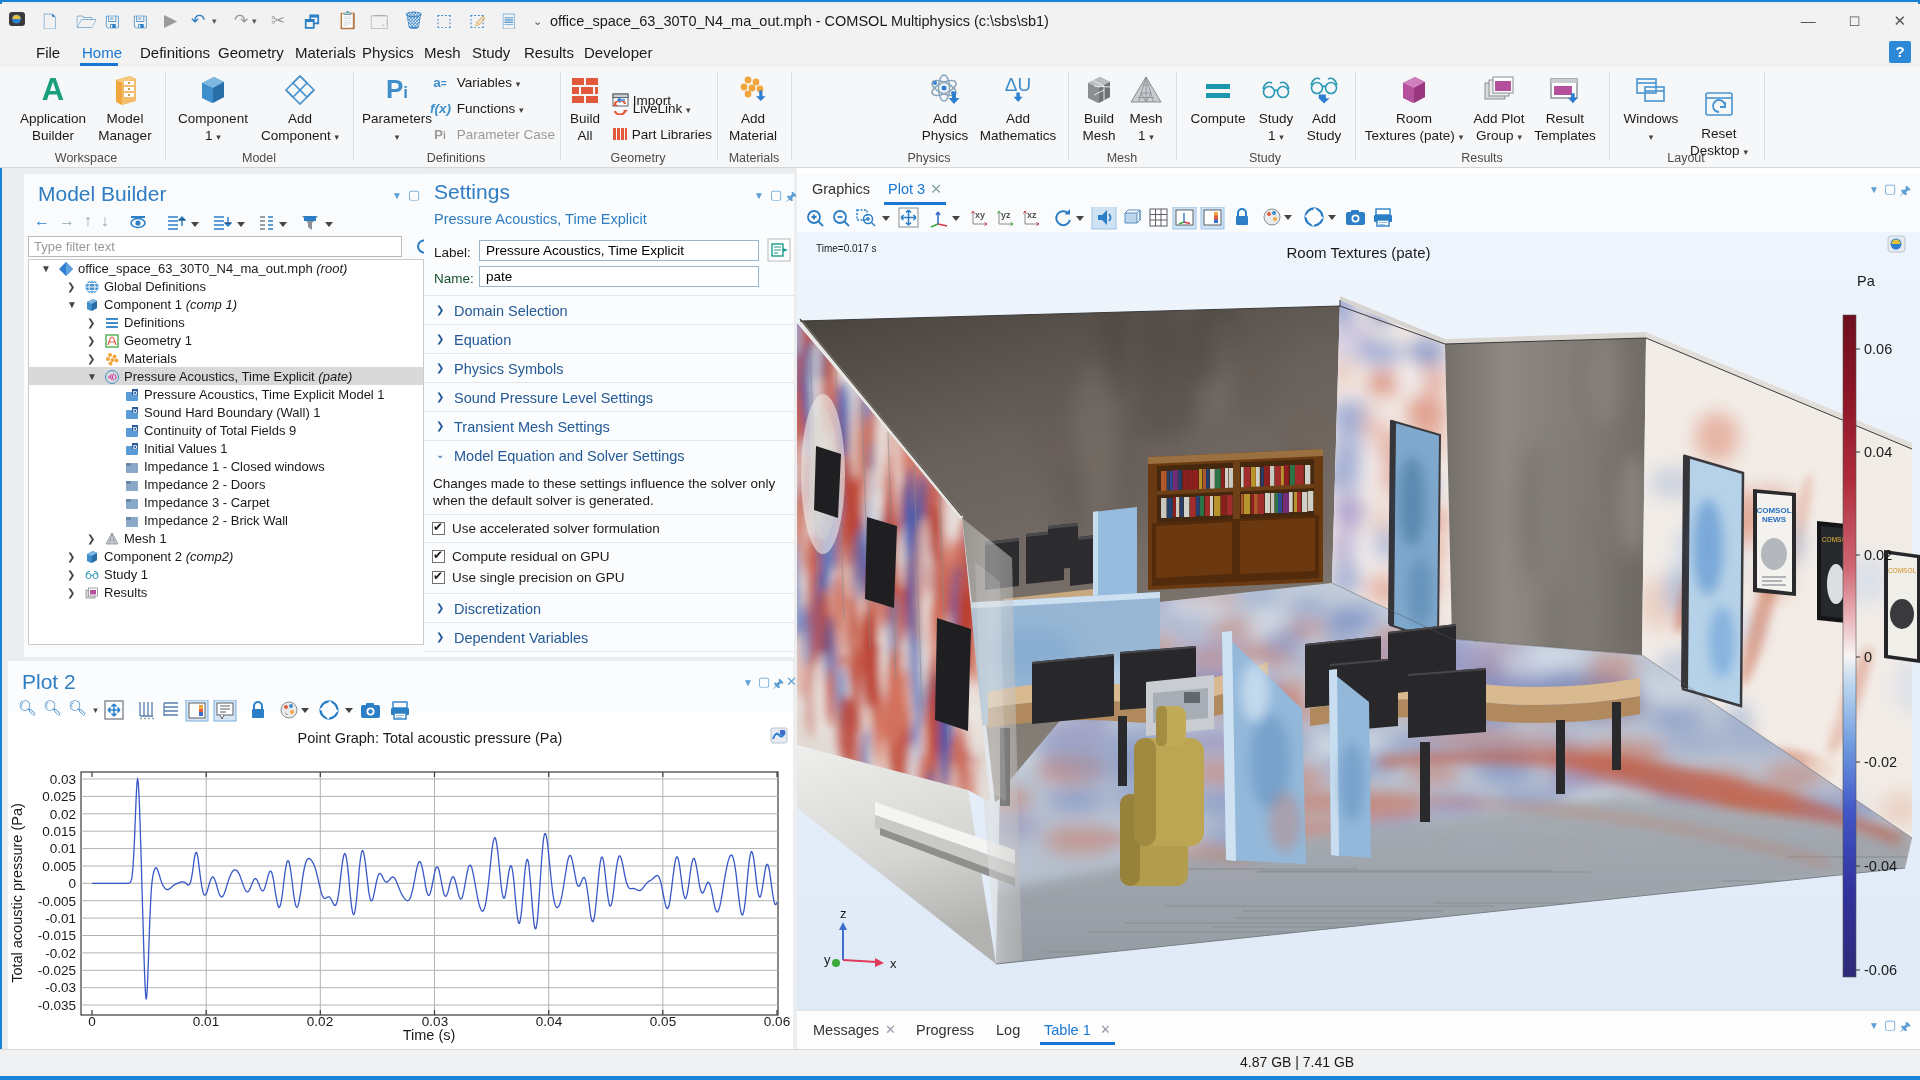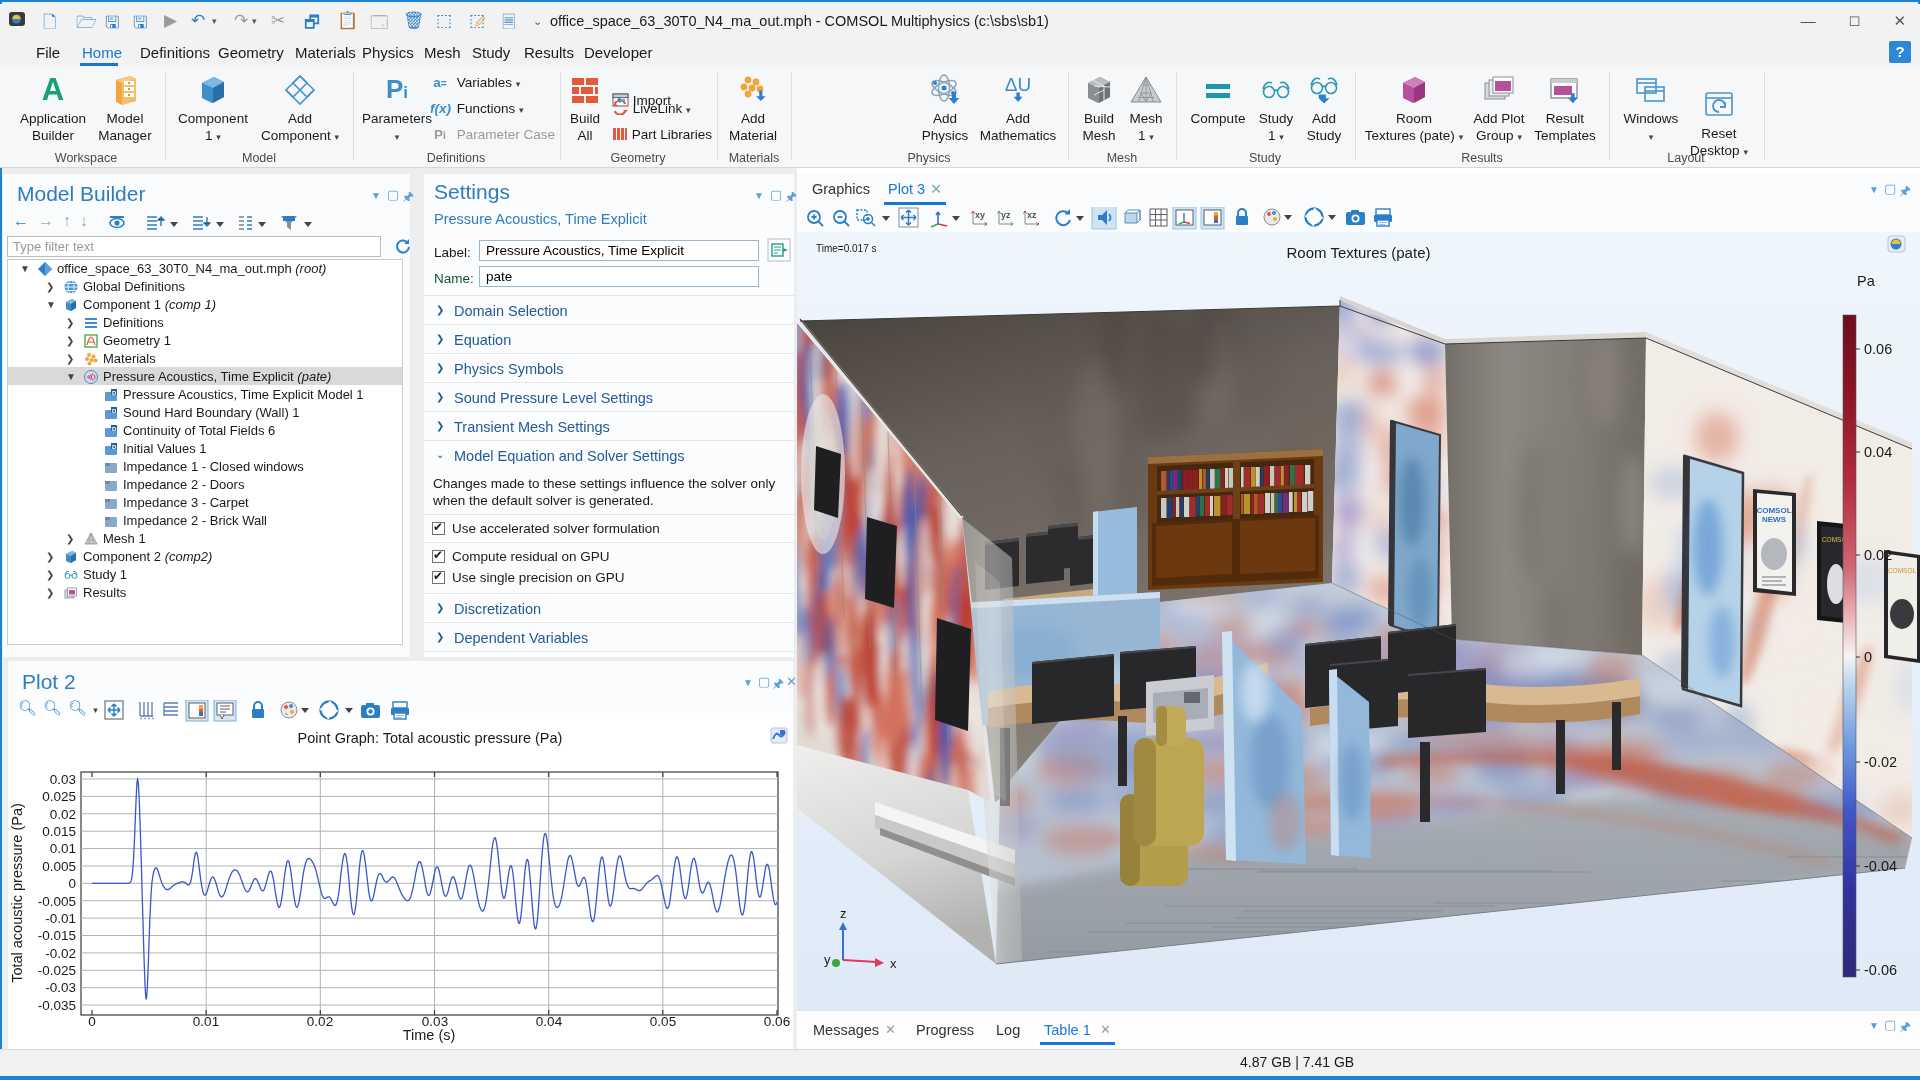--- a/index.html
+++ b/index.html
@@ -27,21 +27,21 @@
 .ricon { display:block; margin:0 auto 4px auto; width:34px; height:34px; position:relative; }
 .rsmall { position:absolute; font-size:13.5px; color:#1a1a1a; }
 .rsmall .si { display:inline-block; width:20px; margin-right:3px; text-align:center; font-weight:bold; }
 .caret { color:#444; font-size:9px; }
 .gray { color:#9b9b9b !important; }
 
 .panel { position:absolute; background:#fff; border:1px solid #cfd1d3; }
 .ptitle { position:absolute; font-size:21px; color:#2e7cc1; }
 .pctl { position:absolute; color:#5d9fd4; font-size:13px; }
 
-#mbpanel { left:3px; top:172px; width:407px; height:483px; background:#fafbfc; border:none; }
+#mbpanel { left:24px; top:172px; width:407px; height:483px; background:#fafbfc; border:none; }
 #mbtree { position:absolute; left:4px; top:85px; width:396px; height:386px; background:#fff; border:1px solid #c9cbcd; }
 .trow { position:absolute; height:18px; font-size:13px; color:#1a1a1a; white-space:nowrap; }
 .trow i { font-style:italic; }
 .tchev { position:absolute; font-size:10px; color:#444; }
 .ticon { position:absolute; width:14px; height:14px; }
 #filterbox { position:absolute; left:4px; top:62px; width:374px; height:21px; border:1px solid #b9bbbd; background:#fff; font-size:13px; color:#9a9a9a; line-height:19px; padding-left:5px; }
 
 #setpanel { left:424px; top:172px; width:370px; height:483px; background:#fbfcfd; border:none; }
 .sechead { position:absolute; left:0; width:370px; height:29px; border-top:1px solid #e3e5e7; font-size:14.5px; color:#235a97; }
 .sechead .sh { position:absolute; left:30px; top:7px; font-weight:500; }
@@ -406,21 +406,21 @@
           <rect x="1" y="4" width="12" height="9" rx="1" fill="#5b9bd5"></rect>
           <rect x="7" y="1" width="6" height="6" fill="#2a5d9e"></rect>
           <text x="8" y="6.5" font-size="6" fill="#fff" font-weight="bold">D</text>
         </svg>
         <div class="trow" style="left:115px;top:145px">Sound Hard Boundary (Wall) 1</div>
 <svg class="ticon" style="left:96px;top:164px" viewBox="0 0 14 14">
           <rect x="1" y="4" width="12" height="9" rx="1" fill="#5b9bd5"></rect>
           <rect x="7" y="1" width="6" height="6" fill="#2a5d9e"></rect>
           <text x="8" y="6.5" font-size="6" fill="#fff" font-weight="bold">D</text>
         </svg>
-        <div class="trow" style="left:115px;top:163px">Continuity of Total Fields 6</div>
+        <div class="trow" style="left:115px;top:163px">Continuity of Total Fields 9</div>
 <svg class="ticon" style="left:96px;top:182px" viewBox="0 0 14 14">
           <rect x="1" y="4" width="12" height="9" rx="1" fill="#5b9bd5"></rect>
           <rect x="7" y="1" width="6" height="6" fill="#2a5d9e"></rect>
           <text x="8" y="6.5" font-size="6" fill="#fff" font-weight="bold">D</text>
         </svg>
         <div class="trow" style="left:115px;top:181px">Initial Values 1</div>
 <svg class="ticon" style="left:96px;top:200px" viewBox="0 0 14 14">
           <rect x="1" y="3" width="12" height="10" rx="1" fill="#8aa8c8"></rect>
           <rect x="1" y="3" width="5" height="3" fill="#6a88a8"></rect>
         </svg>

